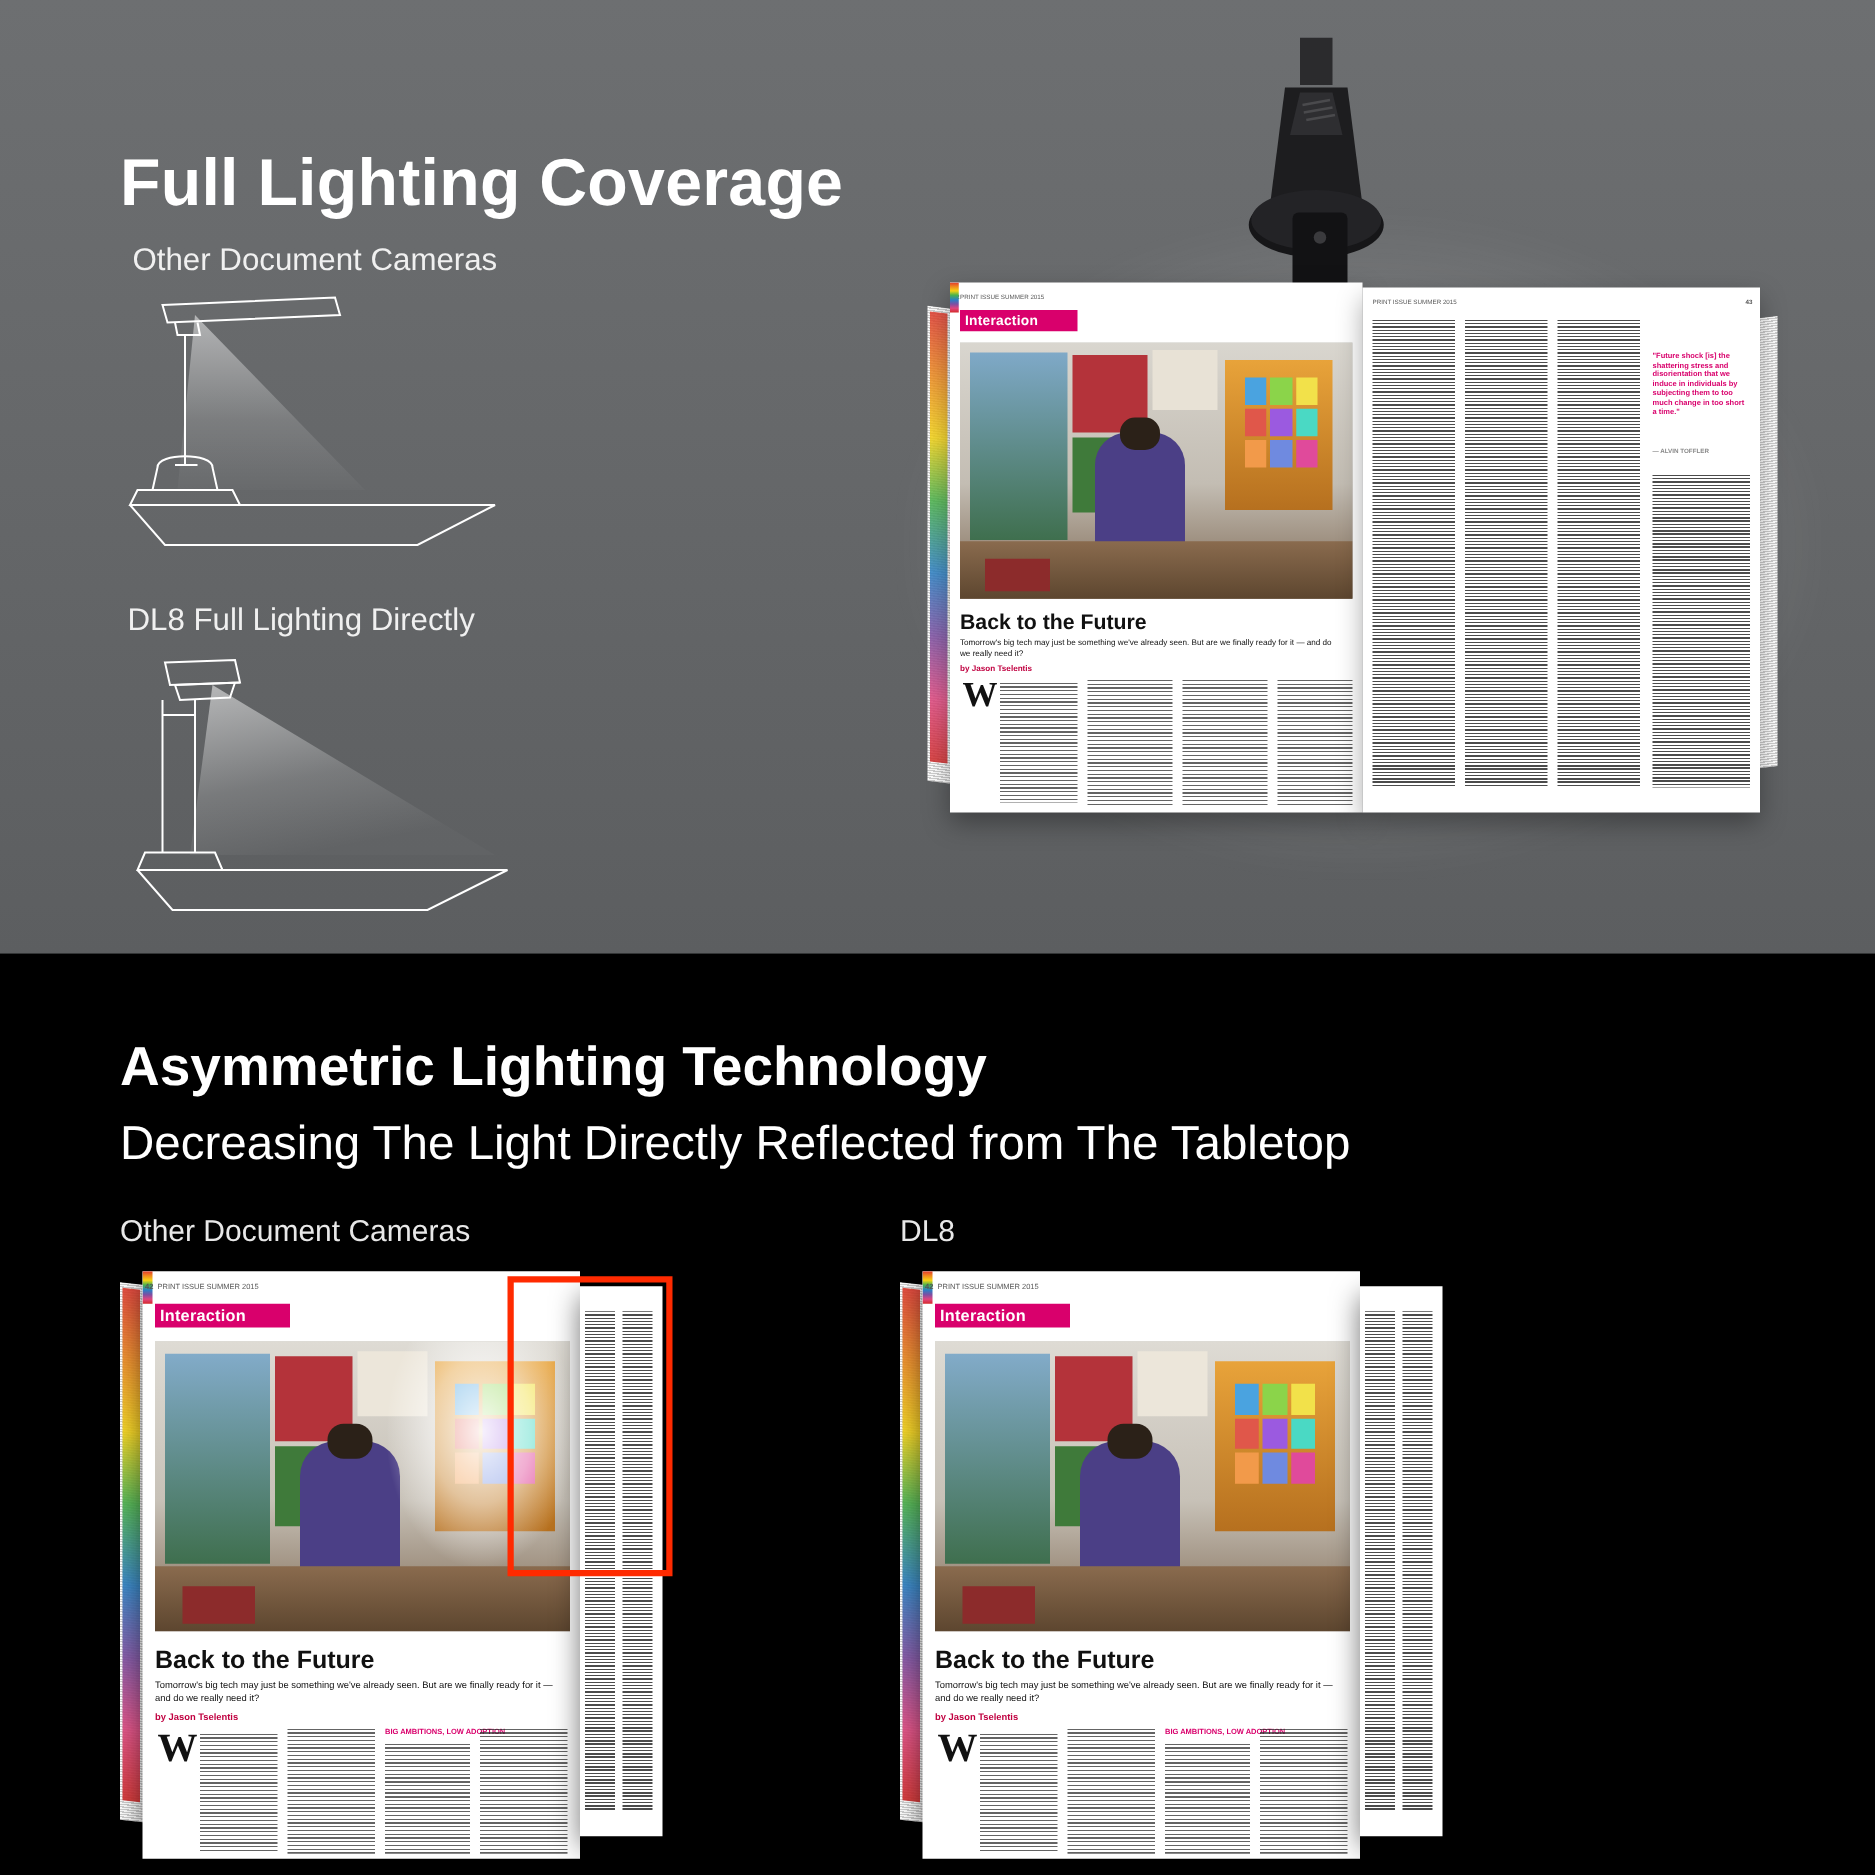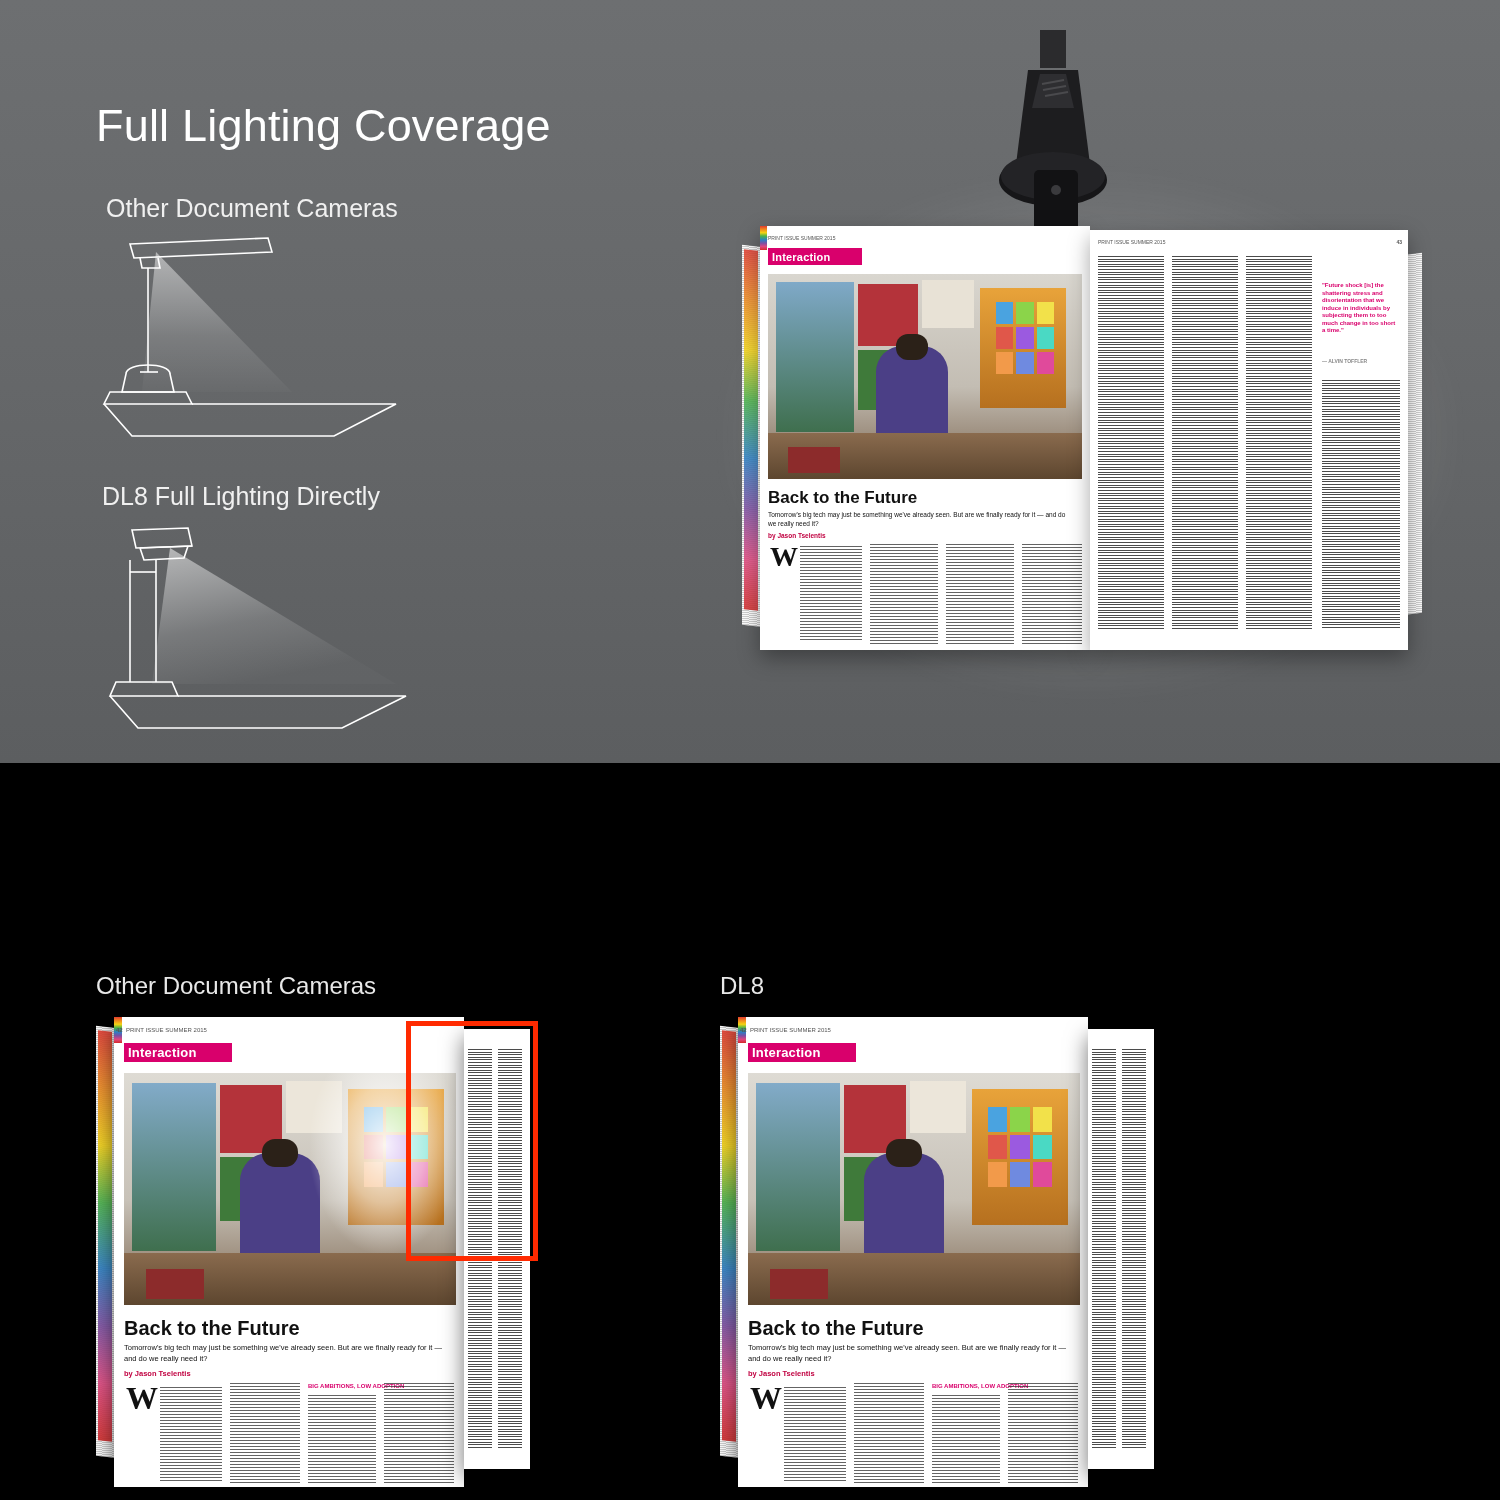--- a/index.html
+++ b/index.html
@@ -12,22 +12,22 @@
   }
   .page { position: relative; width: 1500px; height: 1500px; }
 
   
   .panel-top {
     position: absolute; left: 0; top: 0; width: 1500px; height: 763px;
     background: linear-gradient(180deg, #6d6f71 0%, #66686a 45%, #5c5e60 100%);
     overflow: hidden;
   }
   .title-top {
-    position: absolute; left: 96px; top: 100px;
-    font-size: 45px; font-weight: normal; color: #ffffff; letter-spacing: 0.2px;
+    position: absolute; left: 96px; top: 116px;
+    font-size: 53px; font-weight: bold; color: #ffffff; letter-spacing: 0.2px;
   }
   .label-other-top {
     position: absolute; left: 106px; top: 194px;
     font-size: 25px; color: #f0f0f0;
   }
   .label-dl8-top {
     position: absolute; left: 102px; top: 482px;
     font-size: 25px; color: #f0f0f0;
   }
   .diagram { position: absolute; }
@@ -263,20 +263,22 @@
           <div class="pullquote" style="left:232px; top:52px; width:78px; font-size:6px;">"Future shock [is] the shattering stress and disorientation that we induce in individuals by subjecting them to too much change in too short a time."</div>
           <div class="pullquote" style="left:232px; top:128px; width:78px; font-size:5px; color:#888;">— ALVIN TOFFLER</div>
           <div class="txtcol dense" style="left:232px; top:150px; width:78px; height:250px;"></div>
         </div>
       </div>
     </div>
   </div>
 
   <div class="panel-bottom">
 
+    <div class="title-b1">Asymmetric Lighting Technology</div>
+    <div class="title-b2">Decreasing The Light Directly Reflected from The Tabletop</div>
     <div class="label-other-bot">Other Document Cameras</div>
     <div class="label-dl8-bot">DL8</div>
 
     <div style="position:absolute; left:96px; top:250px; width:560px; height:480px;">
 
       <div class="mag-edge" style="left:0px; top:14px; width:22px; height:430px; transform:skewY(6deg);"></div>
       <div class="colorstrip" style="left:2px; top:18px; width:14px; height:410px; transform:skewY(6deg); opacity:.9;"></div>
 
       <div class="mag-page" style="left:18px; top:4px; width:350px; height:470px; background:#fff; box-shadow:0 8px 22px rgba(0,0,0,.6);">
         <div class="colorstrip" style="left:0; top:0; width:8px; height:26px;"></div>

